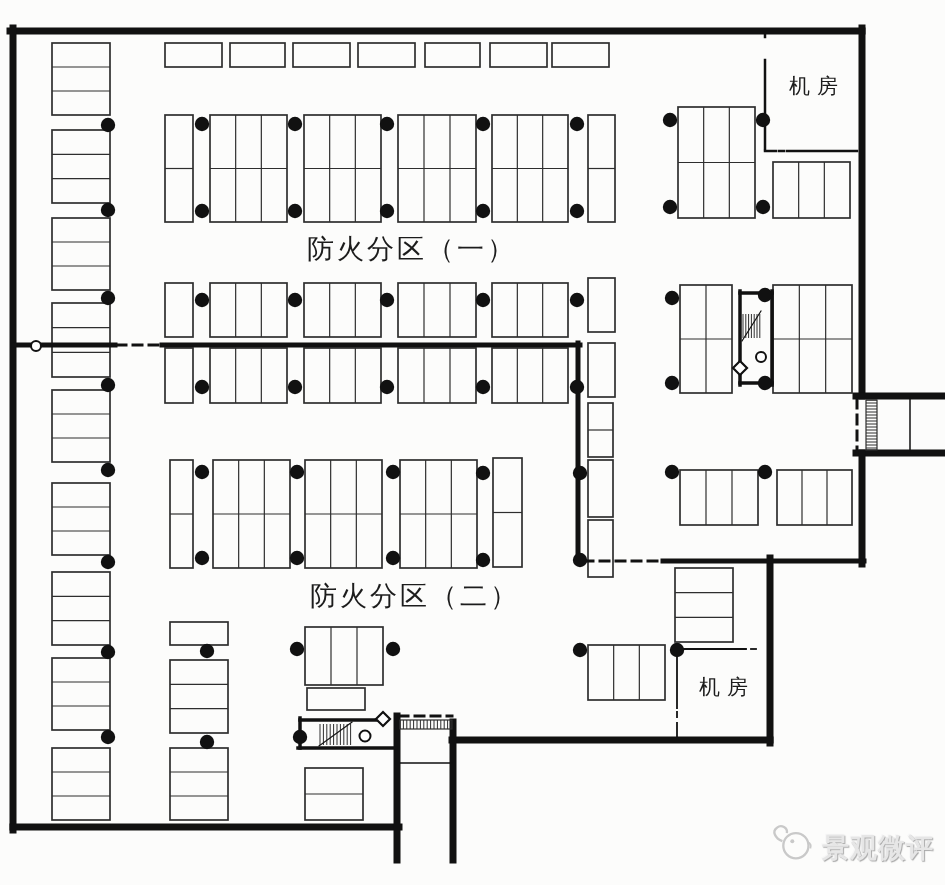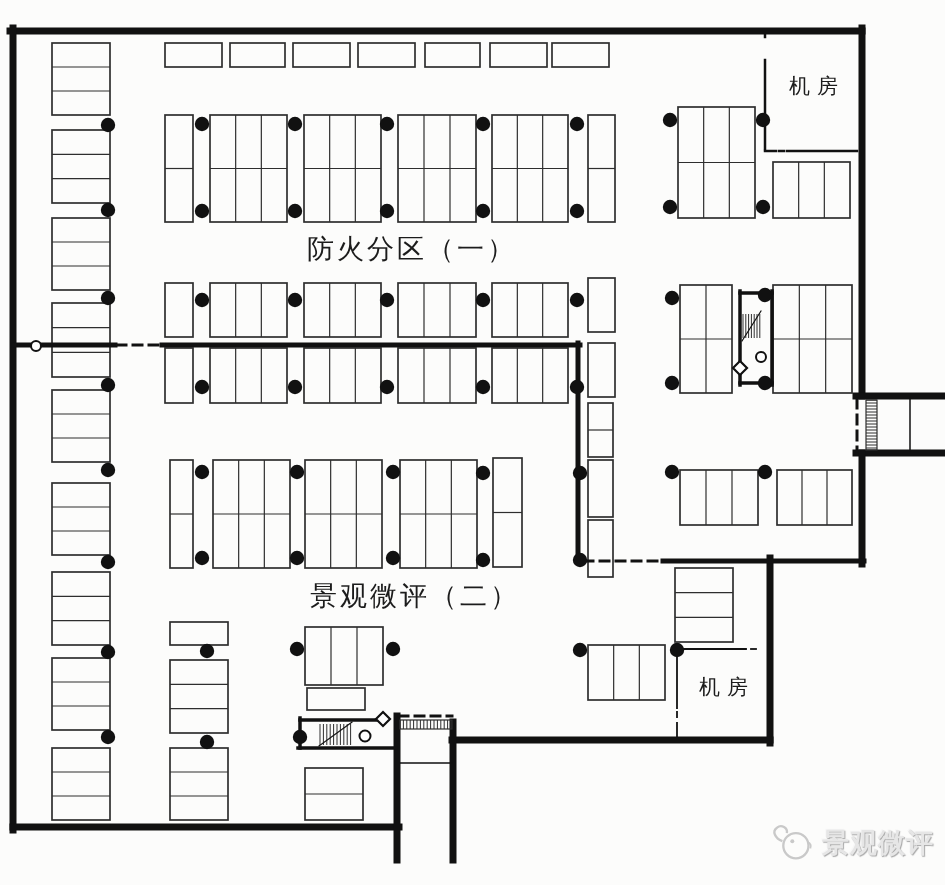--- a/index.html
+++ b/index.html
@@ -11,21 +11,21 @@
     font-family:"Liberation Serif","DejaVu Serif",serif;
   }
   .plan-wrap svg.plan{position:absolute;left:0;top:0;width:945px;height:885px;}
   .lbl{position:absolute;color:#1c1c1c;white-space:nowrap;line-height:1;}
   .fz{font-size:27px;letter-spacing:3px;font-weight:500;}
   .fz1{left:307px;top:236px;}
   .fz2{left:310px;top:583px;}
   .jf{font-size:21px;letter-spacing:7px;}
   .jft{left:789px;top:76px;}
   .jfb{left:699px;top:677px;}
-  .wm{position:absolute;left:768px;top:820px;display:flex;align-items:center;gap:0;}
+  .wm{position:absolute;left:768px;top:820px;display:flex;align-items:flex-end;gap:0;}
   .wm-logo{width:54px;height:46px;}
   .wm-text{
     font-family:"Liberation Sans","DejaVu Sans",sans-serif;
     font-size:27px;font-weight:bold;letter-spacing:1px;
     color:#e6e6e6;
     text-shadow:1px 1px 1px #a8a8a8,-1px -1px 0 #f7f7f7;
   }
 </style>
 </head>
 <body>
@@ -465,21 +465,21 @@
       <g>
         <circle cx="36" cy="346" r="5" fill="#ffffff" stroke="#111111" stroke-width="2"></circle>
         <circle cx="761" cy="357" r="5" fill="#ffffff" stroke="#111111" stroke-width="2"></circle>
         <circle cx="365" cy="736" r="5.5" fill="#ffffff" stroke="#111111" stroke-width="2"></circle>
         <polygon points="740,361 747,368 740,375 733,368" fill="#ffffff" stroke="#111111" stroke-width="2.2"></polygon>
         <polygon points="383,712 390,719 383,726 376,719" fill="#ffffff" stroke="#111111" stroke-width="2.2"></polygon>
       </g>
     </svg>
 
   <div class="lbl fz fz1">防火分区（一）</div>
-  <div class="lbl fz fz2">景观微评（二）</div>
+  <div class="lbl fz fz2">防火分区（二）</div>
   <div class="lbl jf jft">机房</div>
   <div class="lbl jf jfb">机房</div>
 
   <div class="wm">
     <svg class="wm-logo" viewBox="0 0 60 48">
       <path d="M16,22 C8,19 4,11 10,7 C15,3 22,7 21,13" fill="none" stroke="#c9c9c9" stroke-width="2.6"></path>
       <circle cx="31" cy="27" r="14" fill="none" stroke="#c9c9c9" stroke-width="2.6"></circle>
       <circle cx="27" cy="22" r="2.2" fill="#c9c9c9"></circle>
       <path d="M44,23 q5,2 3,7" fill="none" stroke="#c9c9c9" stroke-width="2"></path>
     </svg>

